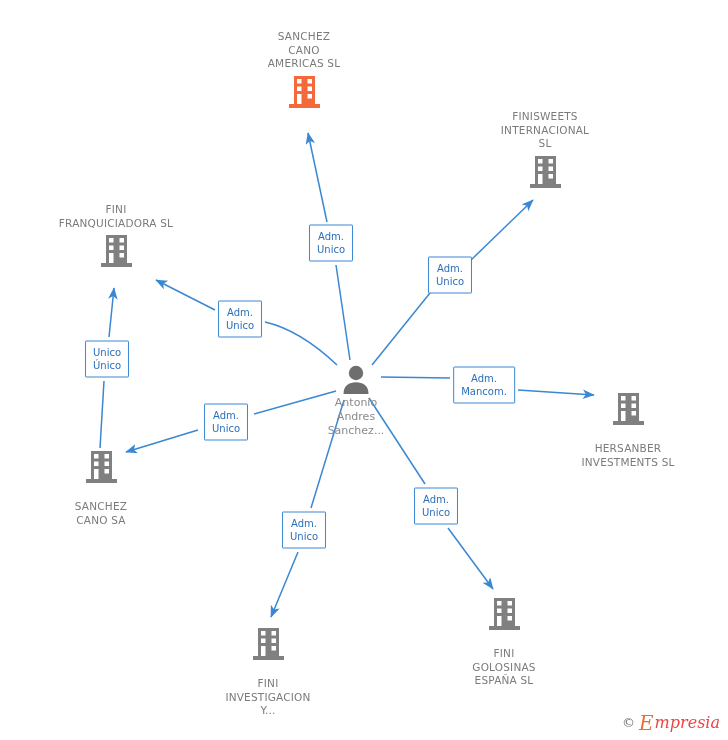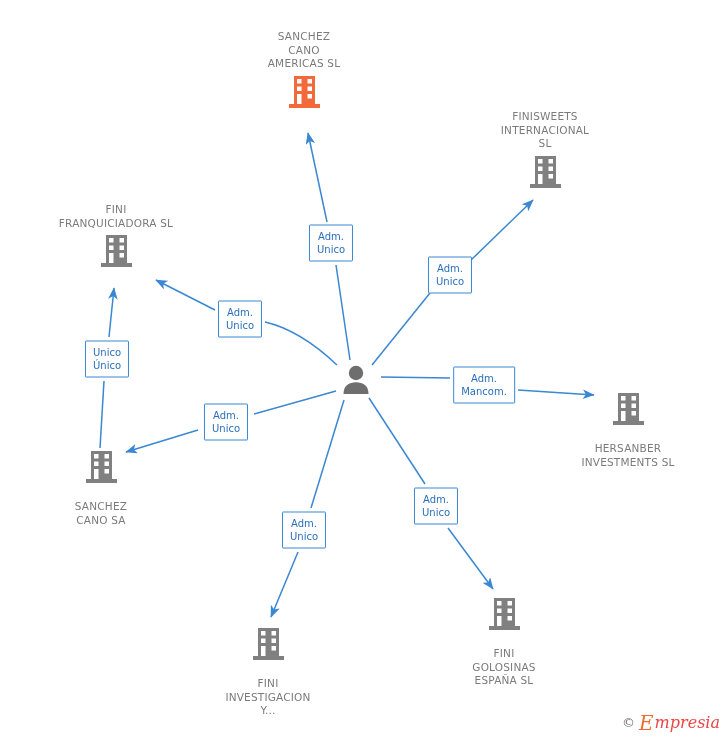--- a/index.html
+++ b/index.html
@@ -260,20 +260,23 @@
 ESPAÑA  SL</div>
   </div>
 
   <div class="node" style="left:356px; top:364px;">
     <span class="node-icon">
       <svg width="30" height="30" viewBox="0 0 30 30" xmlns="http://www.w3.org/2000/svg">
         <circle cx="15" cy="9" r="7.2" fill="#6e6e6e"></circle>
         <path d="M2.5,30 C2.5,21.5 8,18.2 15,18.2 C22,18.2 27.5,21.5 27.5,30 Z" fill="#6e6e6e"></path>
       </svg>
     </span>
+    <div class="person-label">Antonio
+Andres
+Sanchez...</div>
   </div>
 
   <div class="edge-label" style="left:331px; top:243px;">Adm.
 Unico</div>
 
   <div class="edge-label" style="left:450px; top:275px;">Adm.
 Unico</div>
 
   <div class="edge-label" style="left:240px; top:319px;">Adm.
 Unico</div>

